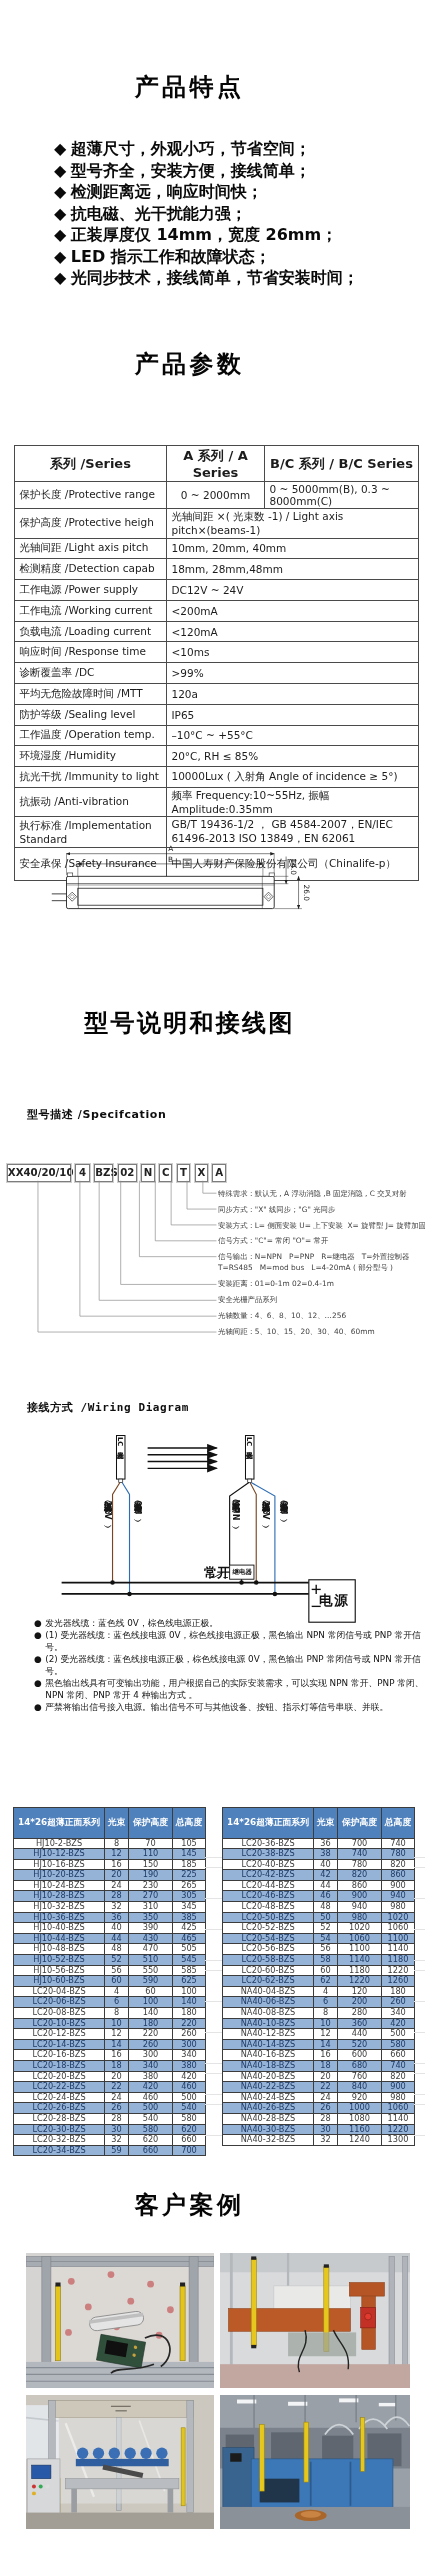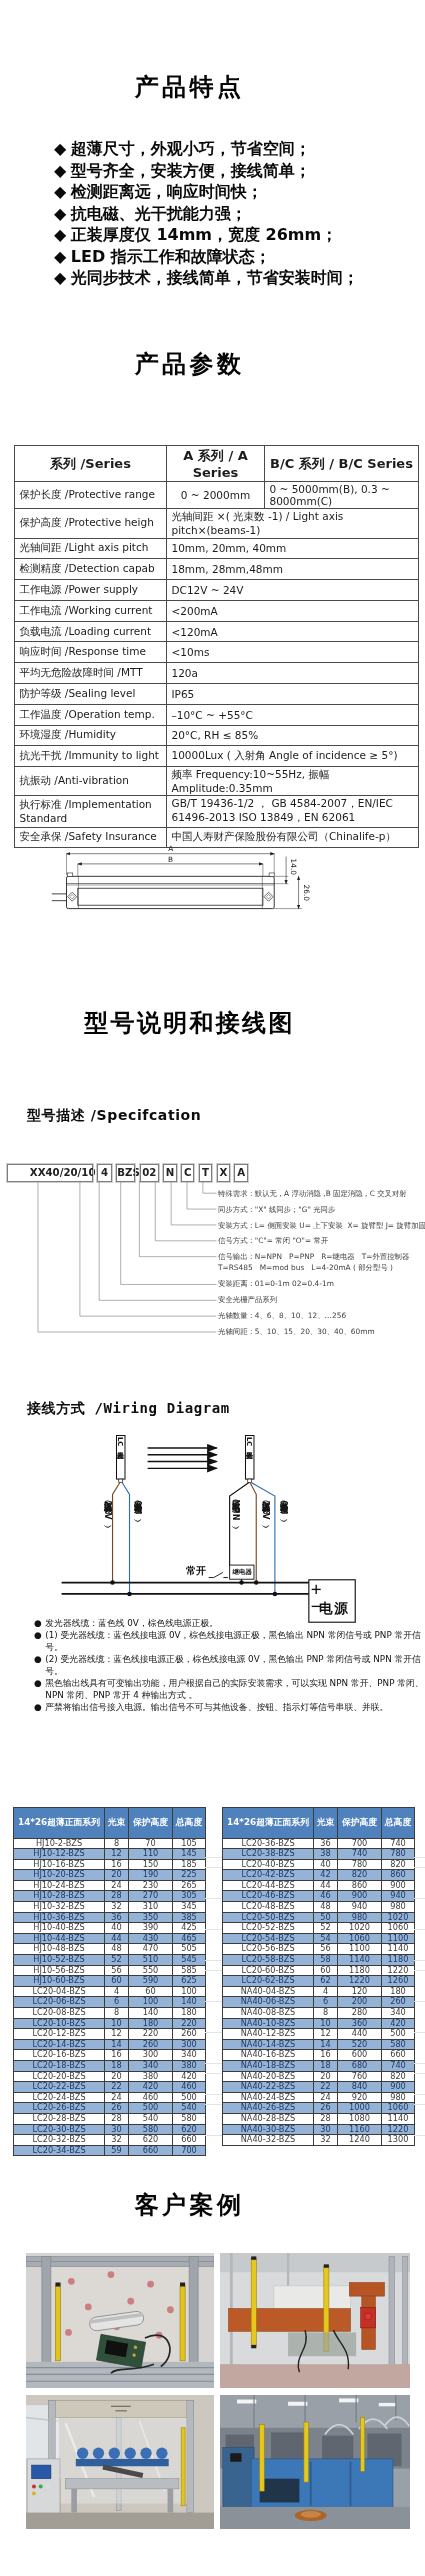--- a/index.html
+++ b/index.html
@@ -27,50 +27,50 @@
   .params-table tbody tr:nth-child(1) td:nth-child(2){text-align:center;}
   .params-table tbody tr:nth-child(2) td{height:20.4px;}
   .params-table tbody tr:nth-child(17) td{height:29.5px;}
   .params-table tbody tr:nth-child(18) td{height:19px;}
   .pcol1{width:152px;}.pcol2{width:98px;}.pcol3{width:154px;}
   
   .drawing{position:absolute;left:45px;top:845px;width:266px;height:74px;}
   .drawing svg{display:block;width:100%;height:100%;}
   .dimtext{font-size:13px;fill:#222;}
   
-  .subtitle{position:absolute;font-size:14px;font-weight:700;color:#0e0e0e;letter-spacing:0.6px;}
+  .subtitle{position:absolute;font-size:11px;font-weight:700;color:#0e0e0e;letter-spacing:0.6px;}
   .s-model{left:27px;top:1107px;}
   .s-wiring{left:27px;top:1400px;font-family:"DejaVu Sans Mono","Liberation Mono",monospace;}
   .code-row{position:absolute;left:6.8px;top:1164px;display:flex;gap:4.5px;}
   .code-box{display:inline-block;height:16px;line-height:16px;border:1.1px solid #7d7d7d;outline:0.6px solid #cfcfcf;
     text-align:center;font-weight:700;font-size:10.2px;color:#222;}
-  .code-row span:nth-of-type(1){width:62px;padding-left:22px;}
+  .code-row span:nth-of-type(1){width:62px;}
   .code-row span:nth-of-type(2){width:12.5px;}
   .code-row span:nth-of-type(3){width:17px;}
   .code-row span:nth-of-type(4){width:17px;}
   .code-row span:nth-of-type(n+5){width:11.3px;}
   .callout-lines{position:absolute;left:0;top:1180px;width:425px;height:159px;}
   .callouts{position:absolute;left:218px;top:1188px;width:207px;display:flex;flex-direction:column;gap:4.5px;}
   .callout{font-size:7.4px;line-height:11.3px;color:#414141;white-space:pre;}
   
   .wiring{position:absolute;left:34px;top:1431px;width:363px;height:198px;}
   .wiring svg{position:absolute;left:0;top:0;width:363px;height:198px;}
   .vlab{position:absolute;writing-mode:vertical-rl;font-size:8px;font-weight:600;color:#161616;letter-spacing:0.9px;}
   .tx-label,.rx-label{font-size:6.8px;font-weight:700;letter-spacing:0;top:6.2px;height:41px;}
   .tx-label{left:81px;}
   .rx-label{left:210px;}
   .w1{left:67px;top:64px;}
   .w2{left:97px;top:64px;}
   .w3{left:195px;top:64px;}
   .w4{left:225px;top:64px;}
   .w5{left:243px;top:64px;}
   .hlab{position:absolute;color:#111;}
-  .switch-label{left:152px;top:133px;font-size:10px;font-weight:700;}
+  .switch-label{left:170px;top:133px;font-size:13px;font-weight:700;}
   .relay-label{left:196px;top:137px;width:24.4px;text-align:center;font-size:6.5px;font-weight:700;}
-  .power-label{left:285px;top:161px;width:34px;font-size:13.6px;font-weight:800;letter-spacing:1.7px;margin-top:8px;}
+  .power-label{left:285px;top:161px;width:34px;font-size:13.6px;font-weight:800;letter-spacing:1.7px;}
   .notes{position:absolute;left:34px;top:1617px;width:391px;margin:0;padding:0;list-style:none;
     font-size:8.8px;line-height:12px;font-weight:500;color:#141414;}
   .note-item{display:flex;}
   .note-marker{width:11.3px;flex:0 0 11.3px;}
   
   .model-table{position:absolute;top:1807px;width:191px;border-collapse:collapse;table-layout:fixed;
     font-size:8.2px;border:0.9px solid #333;}
   .model-table.left{left:13px;}
   .model-table.right{left:222px;}
   .model-table th,.model-table td{border:0.6px solid #3c3c3c;padding:0;text-align:center;vertical-align:middle;}
@@ -174,20 +174,24 @@
           <td>工作电流 /Working current</td>
           <td colspan="2">&lt;200mA</td>
         </tr>
         <tr>
           <td>负载电流 /Loading current</td>
           <td colspan="2">&lt;120mA</td>
         </tr>
         <tr>
           <td>响应时间 /Response time</td>
           <td colspan="2">&lt;10ms</td>
+        </tr>
+        <tr>
+          <td>诊断覆盖率 /DC</td>
+          <td colspan="2">&gt;99%</td>
         </tr>
         <tr>
           <td>平均无危险故障时间 /MTT</td>
           <td colspan="2">120a</td>
         </tr>
         <tr>
           <td>防护等级 /Sealing level</td>
           <td colspan="2">IP65</td>
         </tr>
         <tr>

